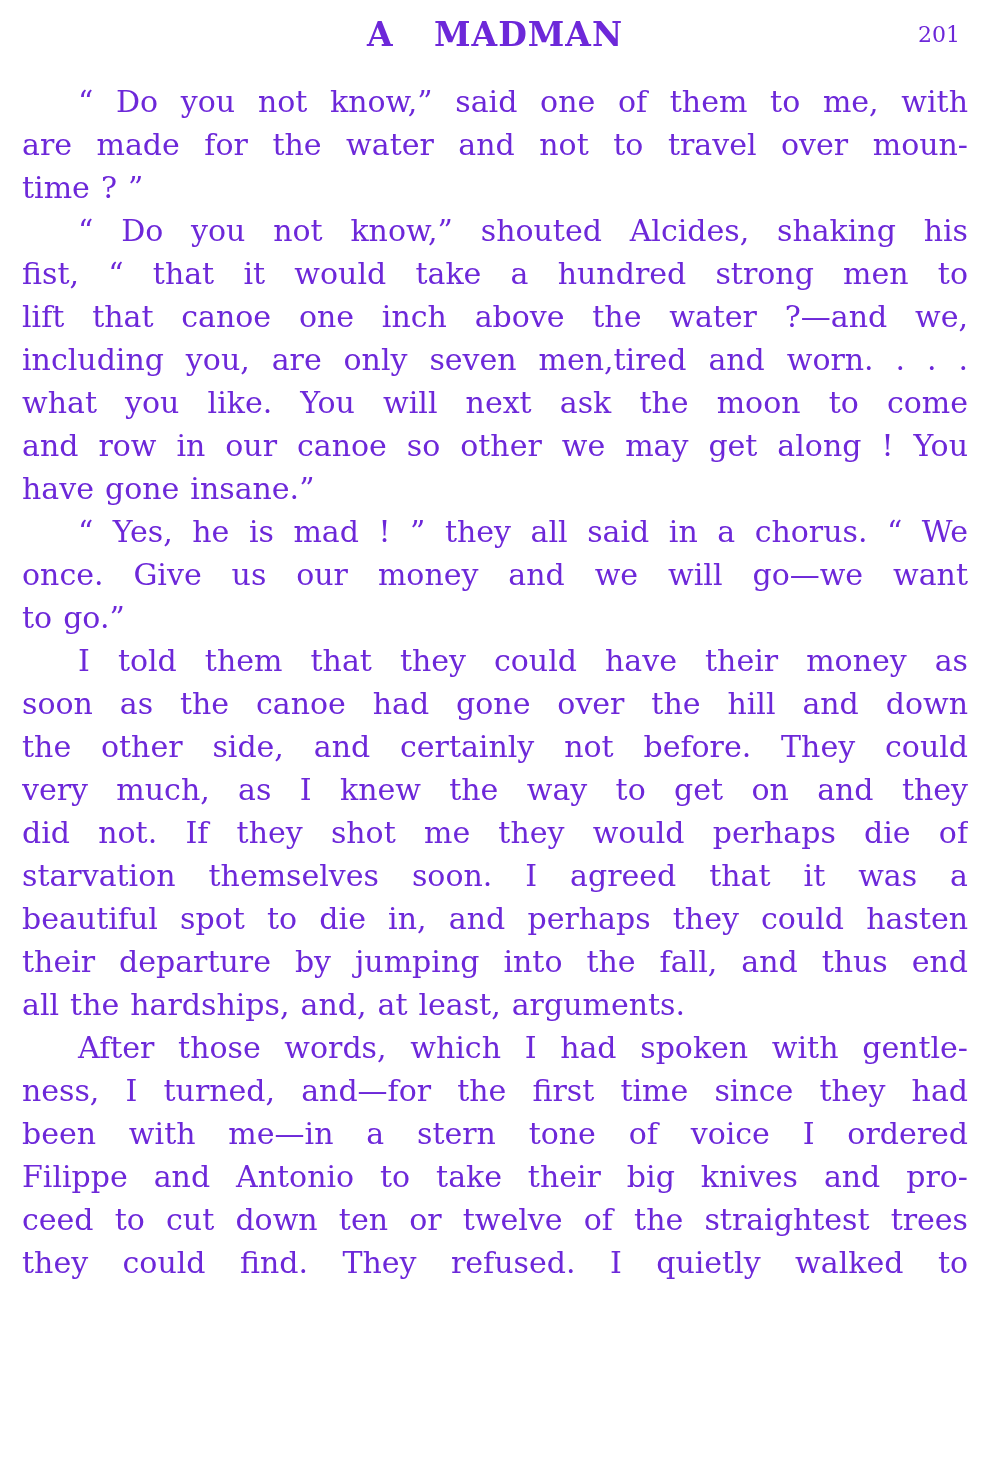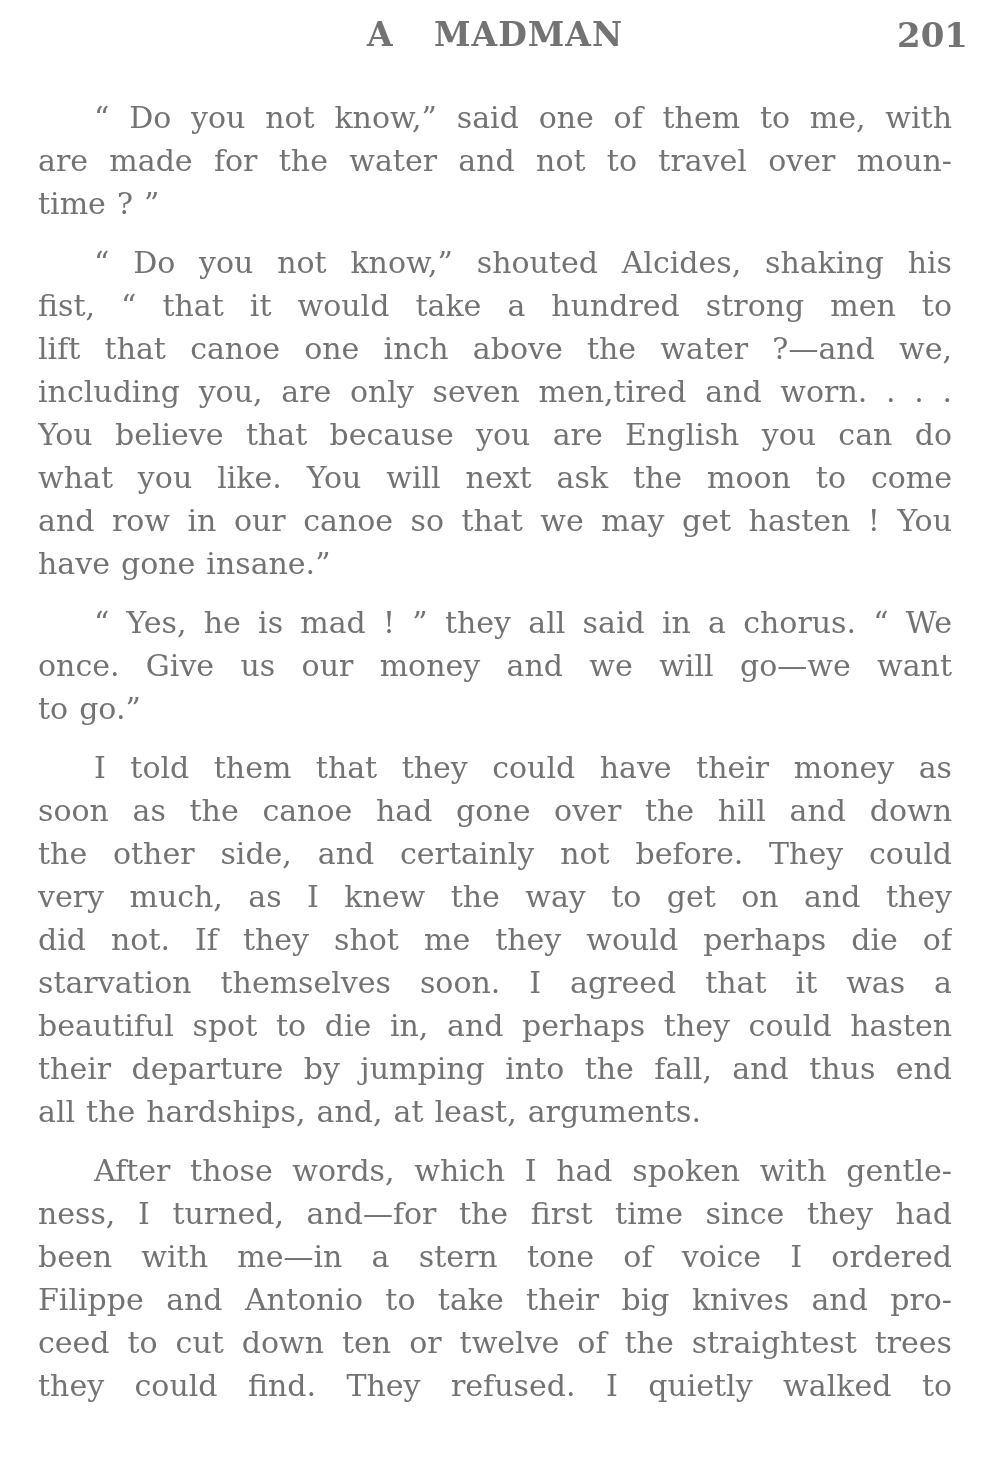--- a/index.html
+++ b/index.html
@@ -2,21 +2,21 @@
 <html><head>
 <meta charset="utf-8">
 <style>
   html, body { margin: 0; padding: 0; background: #ffffff; }
 
   .page {
     position: relative;
     width: 1000px;
     height: 1457px;
     background: #ffffff;
-    color: #737373;
+    color: #6d28d9;
     font-family: "DejaVu Serif", "Liberation Serif", serif;
     box-sizing: border-box;
     overflow: hidden;
   }
 
   .running-head {
     position: absolute;
     top: 16px;
     left: 22px;
     right: 32px;
@@ -27,38 +27,38 @@
     text-align: center;
     font-size: 33px;
     font-weight: 700;
     letter-spacing: 1px;
     word-spacing: 0.85em;
     line-height: 38px;
   }
 
   .folio {
     position: absolute;
-    right: 0;
+    right: 8px;
     top: 0;
-    font-size: 34px;
-    font-weight: 700;
+    font-size: 22px;
+    font-weight: 400;
     line-height: 38px;
   }
 
   .body-text {
     position: absolute;
     top: 80px;
     left: 22px;
     right: 32px;
     font-size: 30px;
     line-height: 43px;
     word-spacing: 0.05em;
   }
 
-  .para { margin: 16px; }
+  .para { margin: 0; }
 
   .line {
     height: 43px;
     overflow: hidden;
     text-align: justify;
     white-space: normal;
   }
 
   
   .line.j { text-align-last: justify; }
@@ -79,23 +79,22 @@
       <div class="para">
         <div class="line first j">“ Do you not know,” said one of them to me, with</div>
         <div class="line j">are made for the water and not to travel over moun-</div>
         <div class="line">time ? ”</div>
       </div>
       <div class="para">
         <div class="line first j">“ Do you not know,” shouted Alcides, shaking his</div>
         <div class="line j">fist, “ that it would take a hundred strong men to</div>
         <div class="line j">lift that canoe one inch above the water ?—and we,</div>
         <div class="line j">including you, are only seven men,tired and worn. . . .</div>
-        <div class="line j">You believe that because you are English you can do</div>
         <div class="line j">what you like.  You will next ask the moon to come</div>
-        <div class="line j">and row in our canoe so that we may get hasten !  You</div>
+        <div class="line j">and row in our canoe so other we may get along !  You</div>
         <div class="line">have gone insane.”</div>
       </div>
       <div class="para">
         <div class="line first j">“ Yes, he is mad ! ” they all said in a chorus.  “ We</div>
         <div class="line j">once.  Give us our money and we will go—we want</div>
         <div class="line">to go.”</div>
       </div>
       <div class="para">
         <div class="line first j">I told them that they could have their money as</div>
         <div class="line j">soon as the canoe had gone over the hill and down</div>

